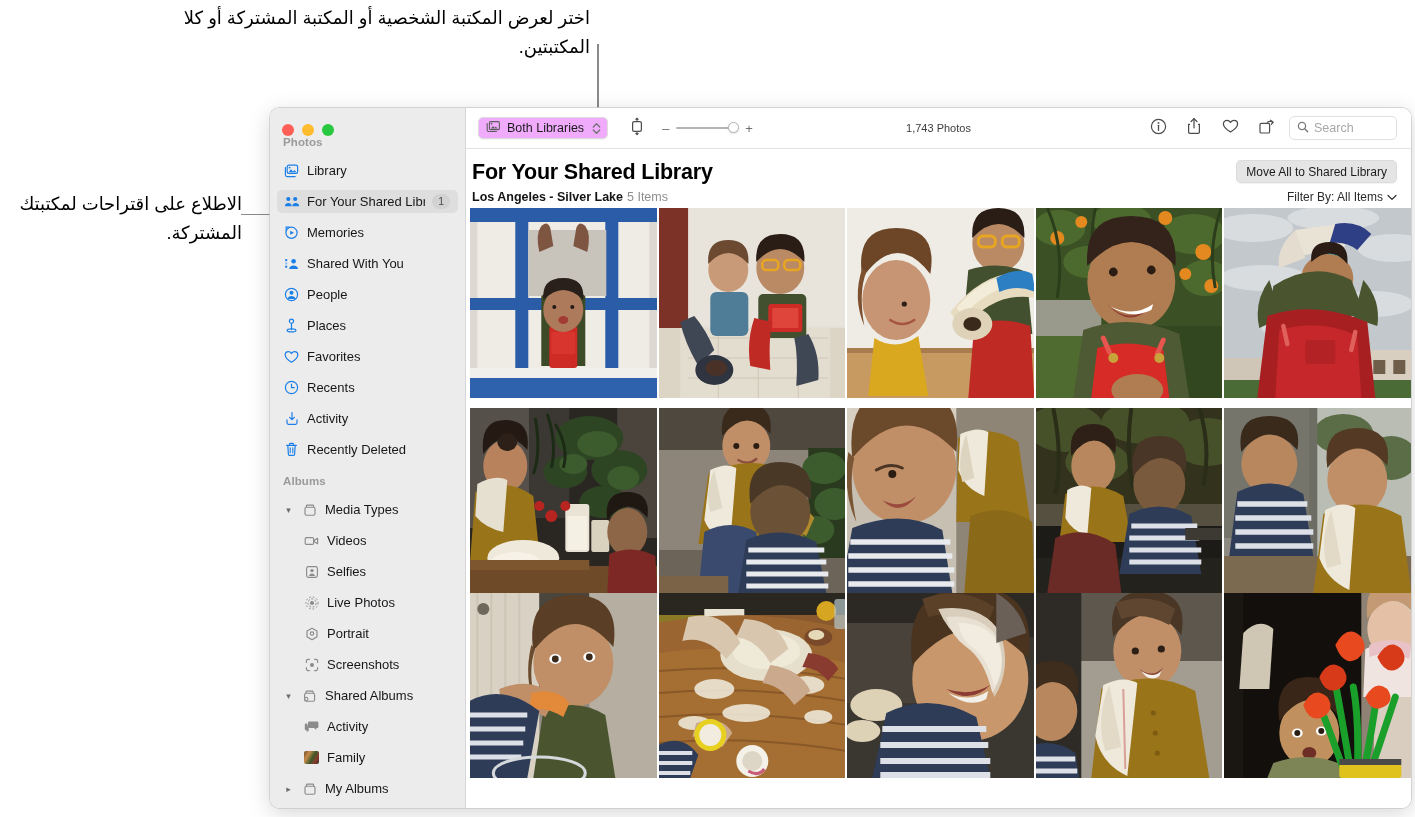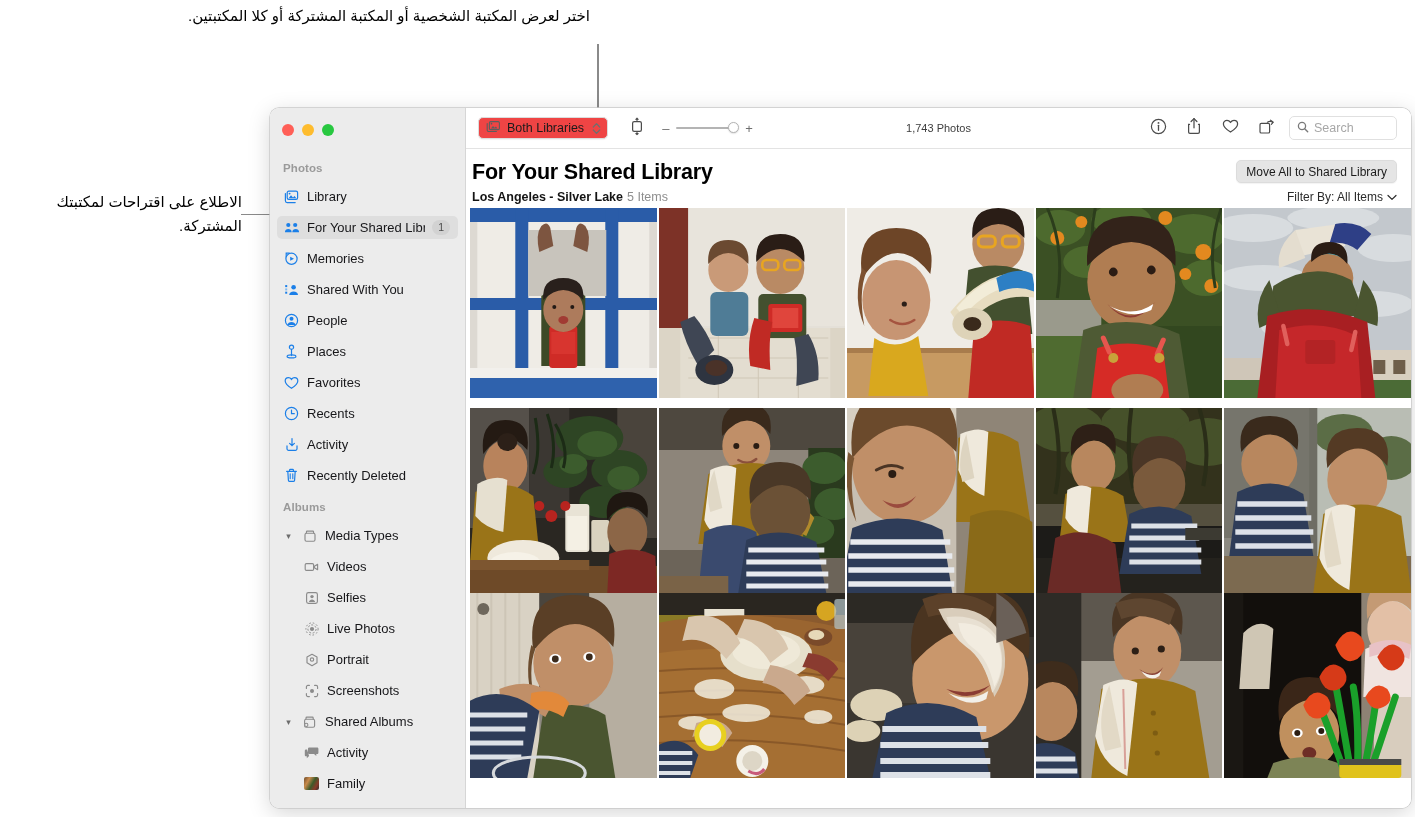--- a/index.html
+++ b/index.html
@@ -9,21 +9,21 @@
     font-family: "Liberation Sans", "DejaVu Sans", sans-serif;
     overflow: hidden;
   }
 
   
   .annot {
     position: absolute;
     color: #000;
     direction: rtl;
     text-align: right;
-    font-size: 15px;
+    font-size: 18px;
     line-height: 1.62;
     white-space: pre-line;
   }
   #annot-top { left: 150px; top: 4px; width: 440px; }
   #annot-left { left: 8px; top: 190px; width: 234px; }
 
   .leader { position: absolute; background: #8a8a8a; }
   #leader-top-v { left: 597px; top: 44px; width: 1.6px; height: 78px; }
   #leader-left-h { left: 241px; top: 213.5px; width: 36px; height: 1.6px; }
 
@@ -47,21 +47,21 @@
     padding-top: 6px;
     position: relative;
   }
   #traffic { display: flex; gap: 8px; padding: 10px 0 0 12px; }
   #traffic i { width: 12px; height: 12px; border-radius: 50%; display: block; }
 
   .sb-group-title {
     font-size: 11.5px; font-weight: 700; color: #9a9a9a;
     padding: 0 0 3px 13px; letter-spacing: .1px;
   }
-  #sb-photos-title { margin-top: 26px; }
+  #sb-photos-title { }
   #sb-albums-title { margin-top: 14px; }
 
   .sb-item {
     display: flex; align-items: center; gap: 7px;
     height: 23px; margin: 8px 7px; padding-left: 6px;
     border-radius: 5px;
     font-size: 13px; color: #17171a;
     cursor: default;
   }
   .sb-item.sel { background: #dedede; }
@@ -83,21 +83,21 @@
   #content { flex: 1 1 auto; display: flex; flex-direction: column; background: #fff; min-width: 0; }
 
   #toolbar {
     height: 40px; flex: 0 0 40px; display: flex; align-items: center;
     padding: 0 14px 0 12px; gap: 0; position: relative;
   }
   #lib-select {
     display: flex; align-items: center; gap: 6px;
     height: 22px; padding: 0 6px 0 7px;
     border: 0.7px solid #dcdcdc; border-radius: 5px;
-    background: #ef4444; font-size: 12.5px; color: #1b1b1b;
+    background: #f0abfc; font-size: 12.5px; color: #1b1b1b;
     box-shadow: 0 0.5px 1px rgba(0,0,0,.05);
   }
   #lib-select .chev { display: flex; flex-direction: column; gap: 1px; color: #7c7c7c; margin-left: 2px; }
   .tbtn { display: flex; align-items: center; justify-content: center; width: 26px; height: 26px; color: #4c4c4c; }
   #zoomrow { display: flex; align-items: center; gap: 7px; margin-left: 12px; color: #6e6e6e; font-size: 13px; }
   #zoom-track { width: 62px; height: 2px; background: #b4b4b4; border-radius: 2px; position: relative; }
   #zoom-knob { position: absolute; right: -1px; top: -5px; width: 11px; height: 11px; border-radius: 50%;
                background: #fff; border: 1px solid #b4b4b4; box-shadow: 0 0.5px 1.5px rgba(0,0,0,.18); }
   #photo-count { position: absolute; left: 0; right: 0; text-align: center;
                  font-size: 11px; color: #3d3d3d; pointer-events: none; }

